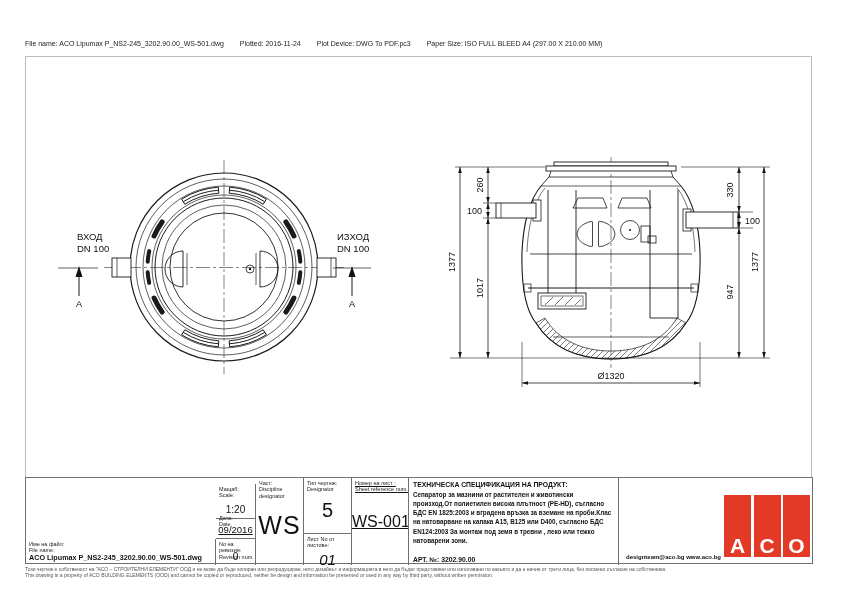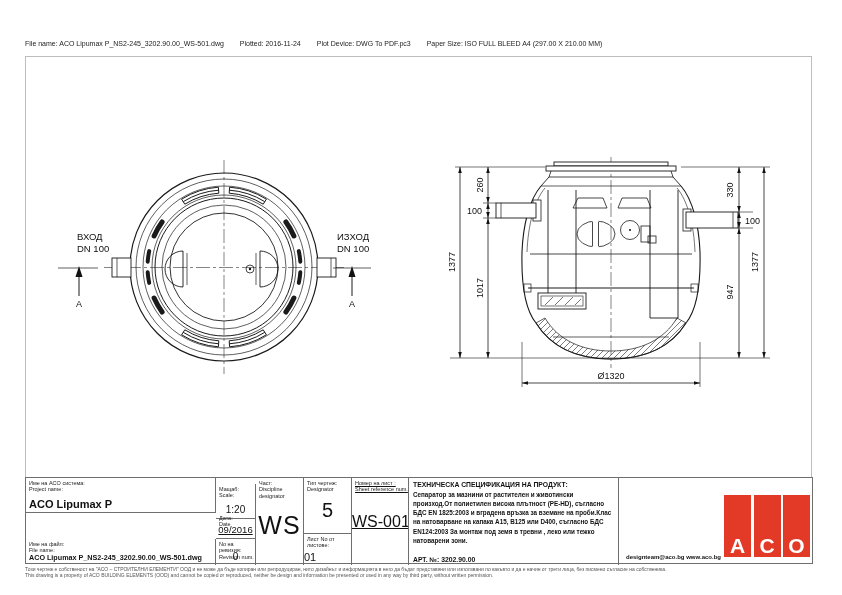--- a/index.html
+++ b/index.html
@@ -20,21 +20,21 @@
   #tb{position:absolute;left:25px;top:477px;width:788px;height:87px;border:1px solid #6f6f6f;box-sizing:border-box;background:#fff;}
   .cell{position:absolute;box-sizing:border-box;overflow:hidden;}
   .br{border-right:1px solid #6f6f6f;} .bb{border-bottom:1px solid #6f6f6f;}
   .lab{font-size:5.5px;line-height:1.15;color:#222;padding:2px 0 0 3px;}
   .val-big{position:absolute;left:3px;bottom:2px;font-size:11px;font-weight:bold;white-space:nowrap;}
   .val-med{position:absolute;left:3px;bottom:3px;font-size:9px;font-weight:bold;white-space:nowrap;}
   .val-sm{position:absolute;left:3px;bottom:3px;font-size:7.2px;font-weight:bold;white-space:nowrap;}
   .val-c{position:absolute;left:0;right:0;bottom:3px;text-align:center;font-size:10px;}
   .ws{display:block;text-align:center;font-size:25px;font-weight:500;margin-top:12px;letter-spacing:1px;}
   .five{display:block;text-align:center;font-size:20px;margin-top:6px;}
-  .oh-one{display:block;text-align:left;font-size:11px;margin-top:2px;}
+  .oh-one{display:block;text-align:center;font-size:15px;margin-top:2px;font-style:italic;}
   .wsref{display:block;text-align:center;font-size:16px;margin-top:20px;white-space:nowrap;}
   .spec{padding:3px 4px;}
   .spec-title{font-size:6.8px;font-weight:bold;margin-bottom:2px;}
   .spec-body{font-size:6.3px;font-weight:600;line-height:1.45;}
   .spec-art{position:absolute;left:4px;bottom:2px;font-size:6.8px;font-weight:bold;}
   .slogan{position:absolute;left:10px;top:11px;width:92px;text-align:right;font-size:8.5px;
           letter-spacing:1.4px;color:#9a9a9a;line-height:1.8;}
   .contacts{position:absolute;left:7px;bottom:5px;font-size:6px;font-weight:bold;white-space:nowrap;}
   .logo{position:absolute;right:4px;top:17px;width:86px;height:62px;display:flex;gap:2.5px;}
   .logo .bar{flex:1;display:flex;align-items:flex-end;justify-content:center;
@@ -235,25 +235,20 @@
       <text transform="rotate(-90 483 288)" x="483" y="288" text-anchor="middle">1017</text>
       <text transform="rotate(-90 733 190)" x="733" y="190" text-anchor="middle">330</text>
       <text x="745" y="224" text-anchor="start">100</text>
       <text transform="rotate(-90 733 292)" x="733" y="292" text-anchor="middle">947</text>
       <text transform="rotate(-90 758 262)" x="758" y="262" text-anchor="middle">1377</text>
       <text x="611" y="379" text-anchor="middle">Ø1320</text>
     </g>
   </svg>
 
   <div id="tb">
-    <div class="cell br bb" style="left:0;top:0;width:190px;height:35px;">
-      <div class="lab"><span>Име на ACO система:</span><br>
-        <span>Project name:</span></div>
-      <div class="val-big">ACO Lipumax P</div>
-    </div>
     <div class="cell br bb" style="left:190px;top:6px;width:40px;height:35px;">
       <div class="lab"><span>Мащаб:</span><br>
         <span>Scale:</span></div>
       <div class="val-c">1:20</div>
     </div>
     <div class="cell br bb" style="left:190px;top:35px;width:40px;height:26px;">
       <div class="lab"><span>Дата:</span><br>
         <span>Date</span></div>
       <div class="val-c" style="font-size:9.5px;text-decoration:underline;">09/2016</div>
     </div>

